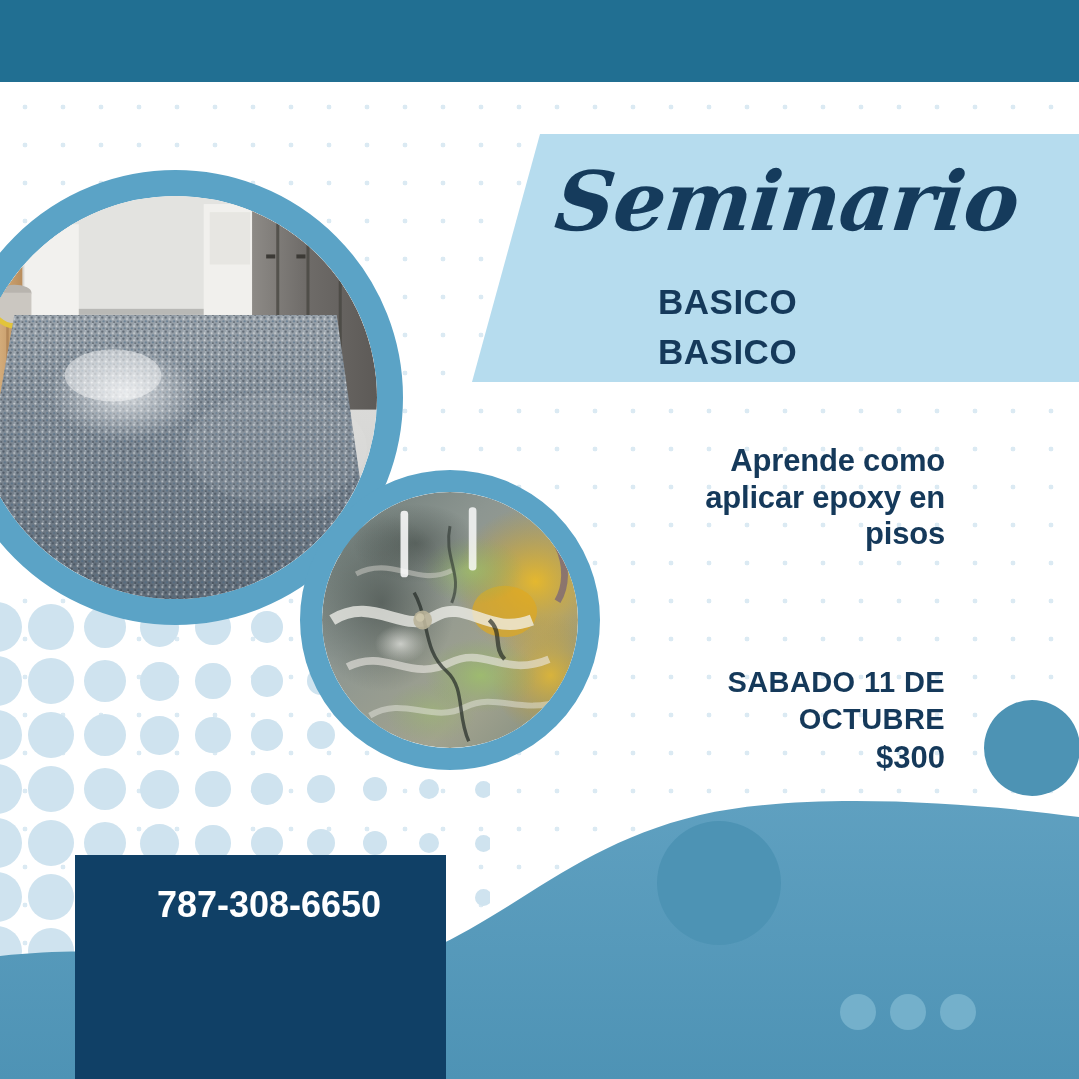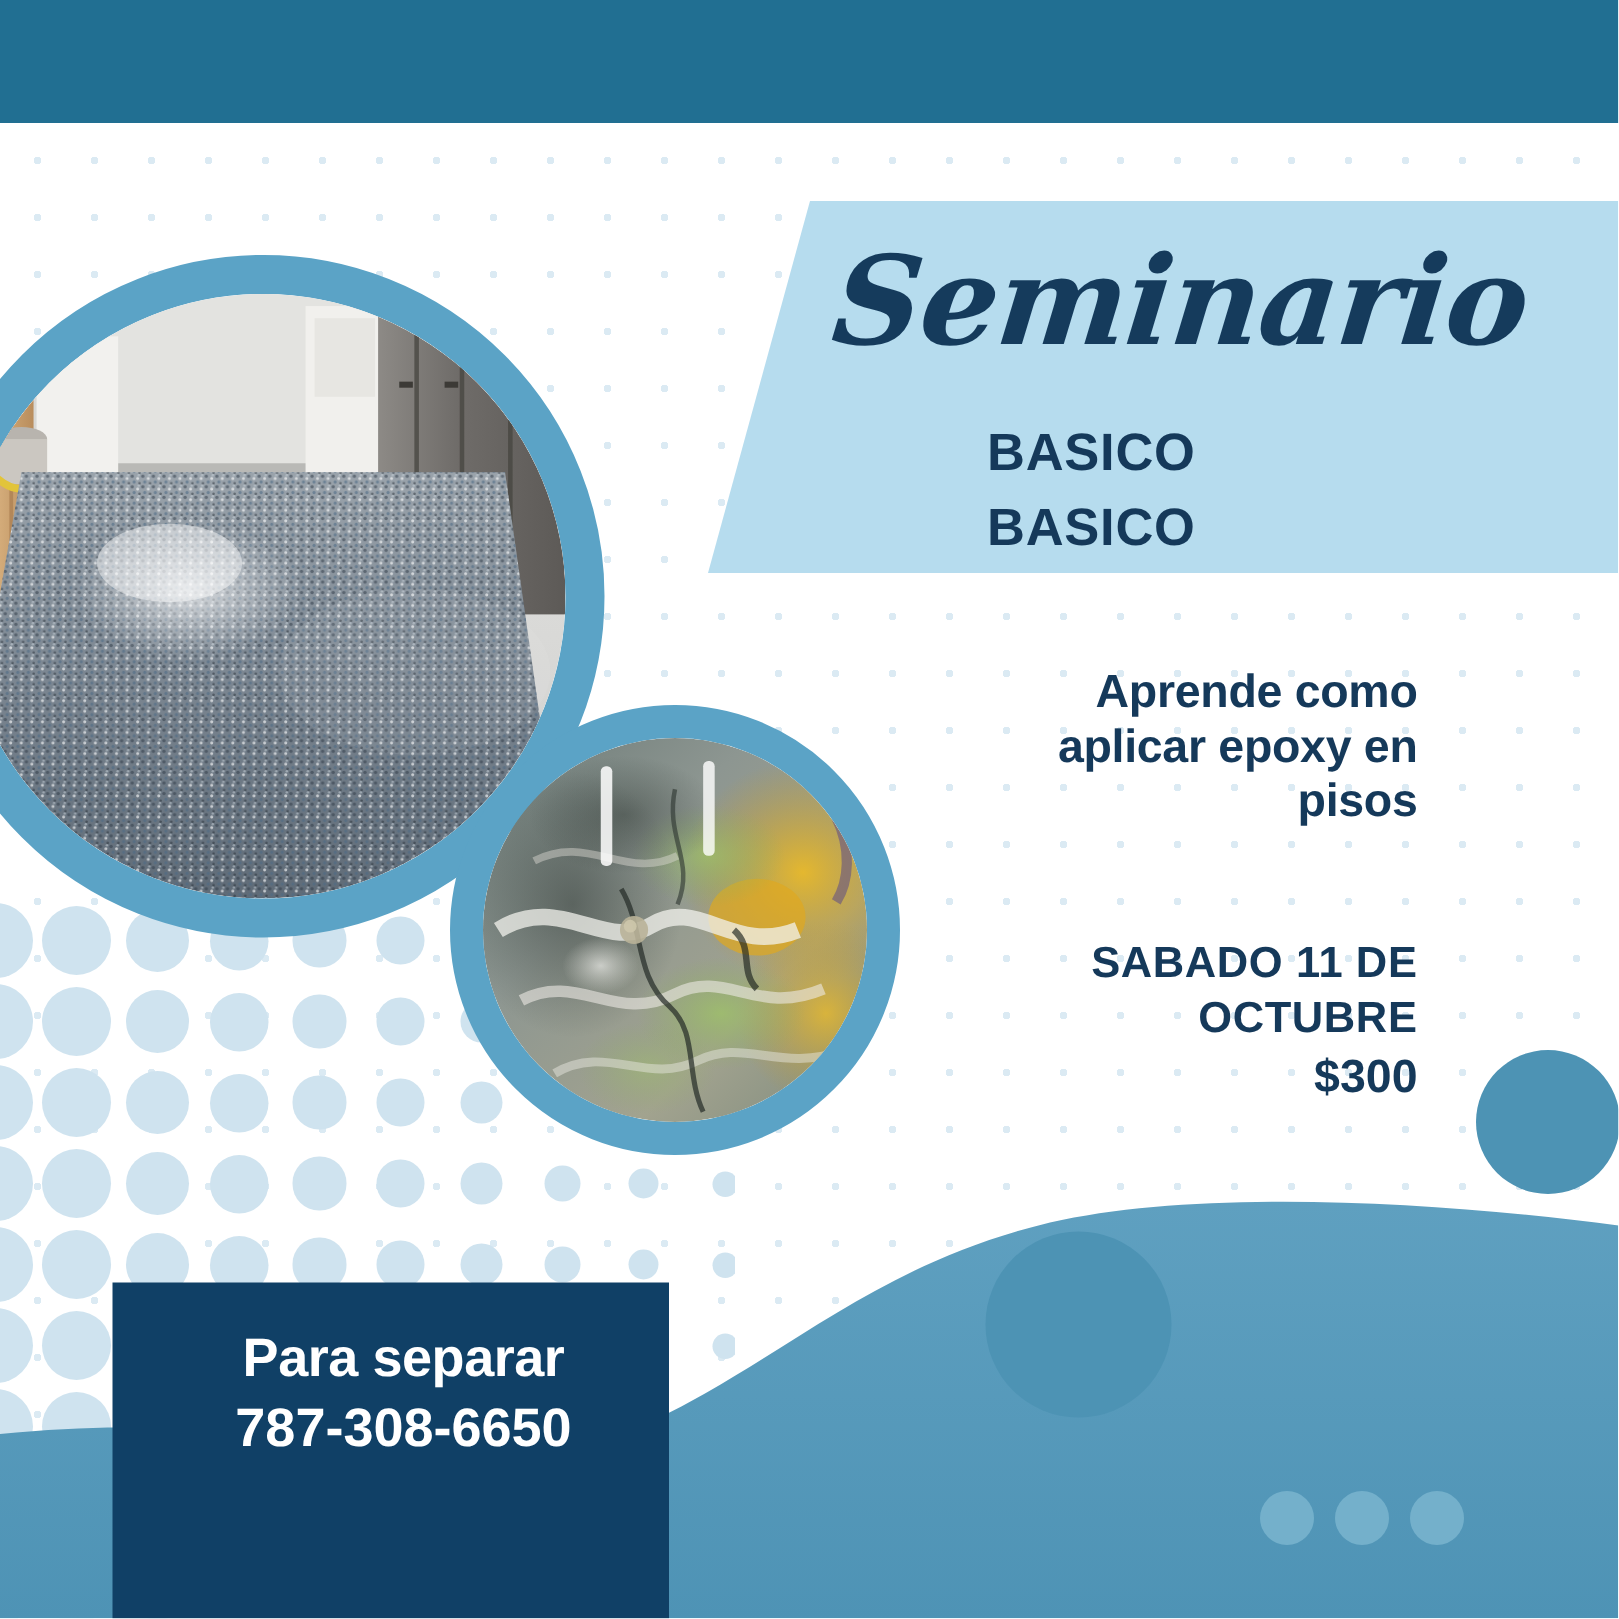--- a/index.html
+++ b/index.html
@@ -106,21 +106,21 @@
   .pitch{
     position:absolute;left:610px;top:443px;width:335px;
     text-align:right;
     font-size:31px;line-height:1.18;font-weight:700;
     color:#15395a;
     letter-spacing:-0.2px;
   }
   .pitch span{display:block;}
 
   .dateblock{
-    position:absolute;left:640px;top:624px;width:305px;
+    position:absolute;left:640px;top:664px;width:305px;
     text-align:right;
     font-size:29px;line-height:1.28;font-weight:700;
     color:#15395a;
     letter-spacing:0.4px;
   }
   .dateblock span{display:block;}
   .price{font-size:31px;letter-spacing:0px;}
 
   
   .contact-box{
@@ -406,17 +406,16 @@
   </div>
 
   <div class="dateblock">
     <span>SABADO 11 DE</span>
     <span>OCTUBRE</span>
     <span class="price">$300</span>
   </div>
 
   <div class="contact-box"></div>
   <div class="contact-text">
-    <span>Para separar</span>
     <span class="phone">787-308-6650</span>
   </div>
 
 </div>
 
 </body></html>

